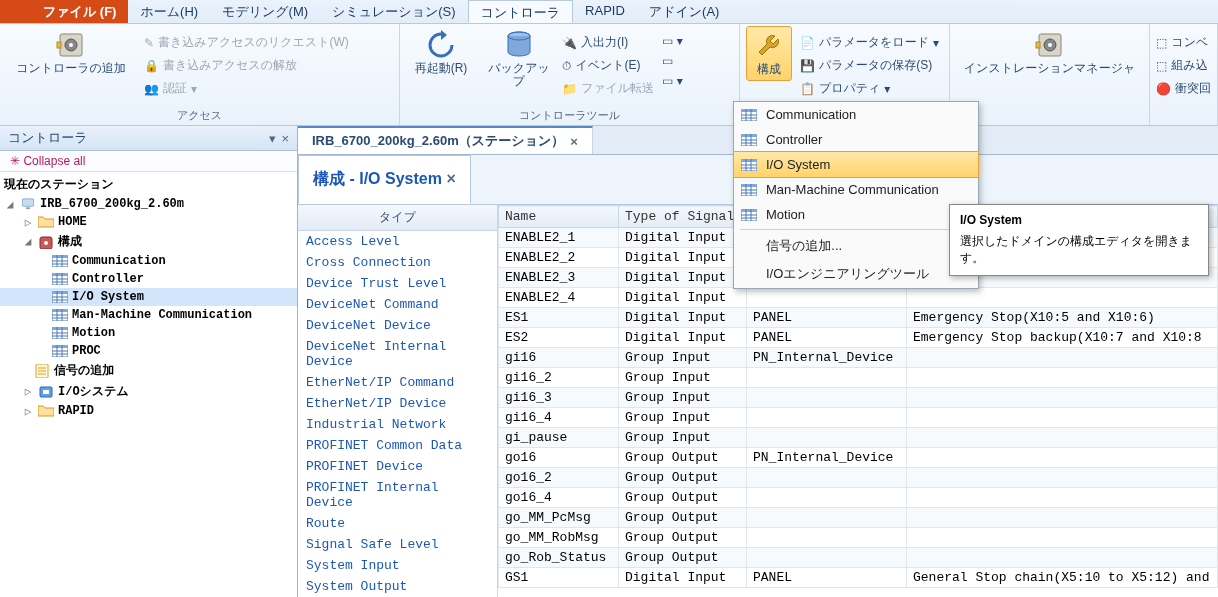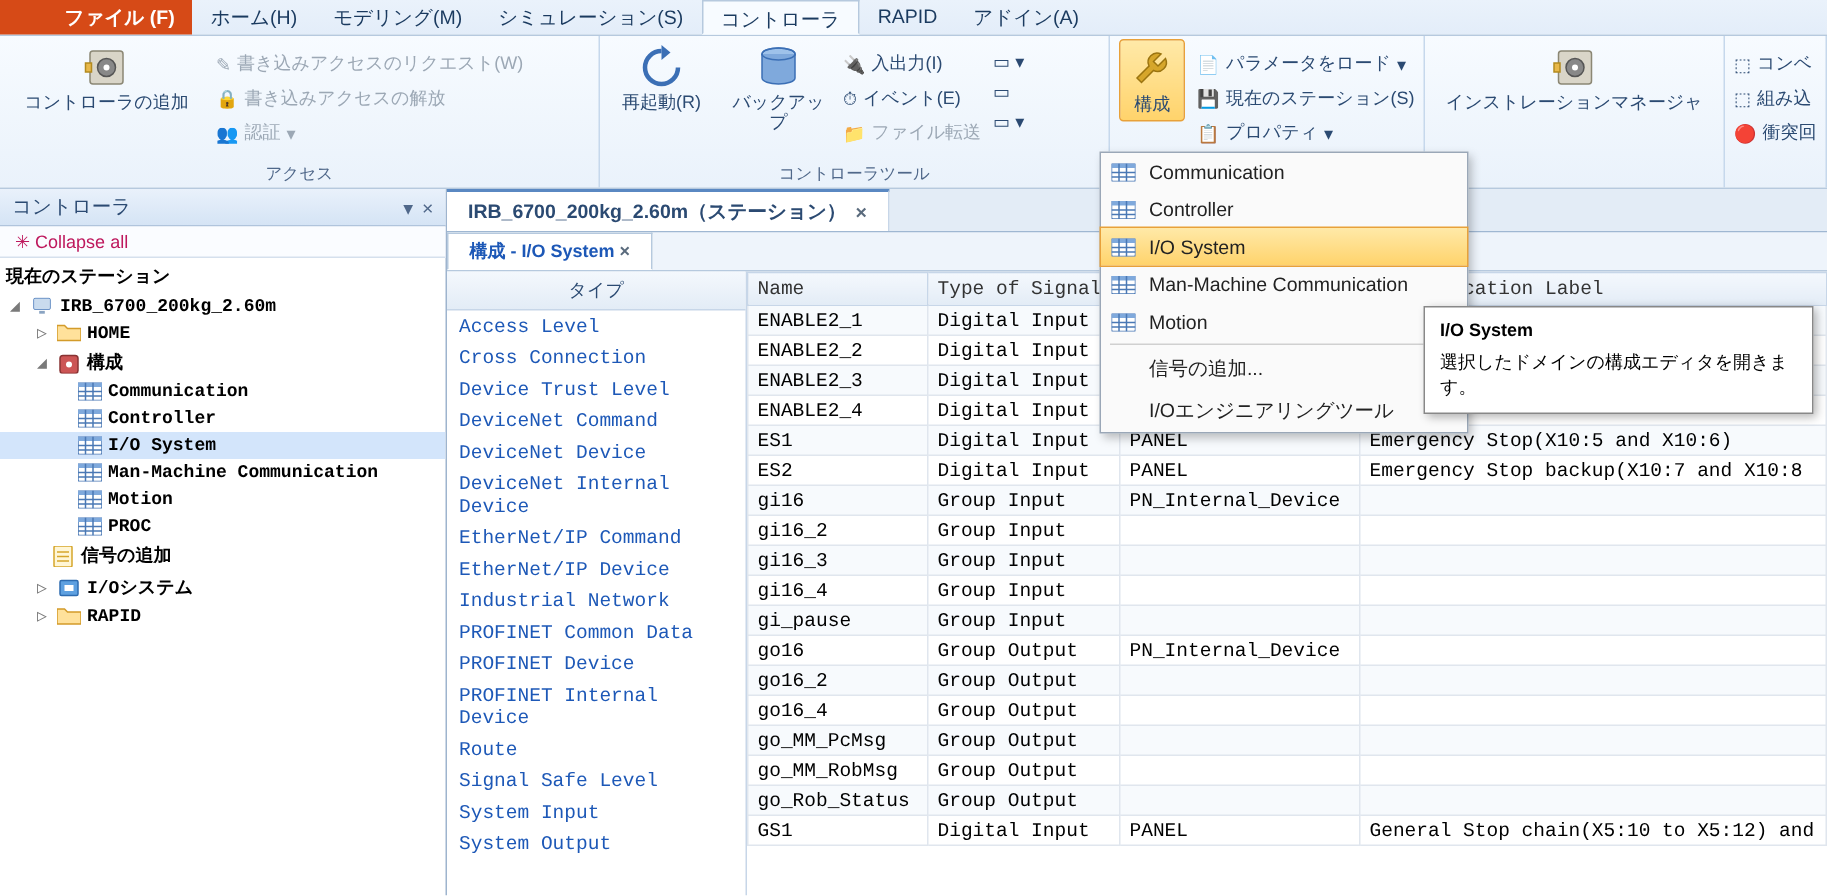--- a/index.html
+++ b/index.html
@@ -46,21 +46,21 @@
 .twister { width:12px; text-align:center; color:#7a7a7a; font-size:11px;}
 .ticon { width:16px; height:14px; display:flex; align-items:center; justify-content:center;}
 
 
 .right-area { flex:1; display:flex; flex-direction:column; min-width:0; }
 .file-tabs { display:flex; background:#e3ecf6; border-bottom:1px solid #9fb7d2; }
 .ftab { padding:4px 14px; font-size:13px; color:#2b4a72; border-right:1px solid #c7d6e8; display:flex; align-items:center; gap:6px; cursor:pointer;}
 .ftab.active { background:#fff; font-weight:bold; border-top:2px solid #5a88c2; }
 .close-x { color:#5a6b7d; cursor:pointer;}
 .sub-tabs { display:flex; background:#eef4fb; border-bottom:1px solid #b6c9de;}
-.stab { padding:3px 14px; font-size:12px; cursor:pointer;}
+.stab { padding:13px 14px; font-size:16px; cursor:pointer;}
 .stab.active { background:#fff; border:1px solid #b6c9de; border-bottom:1px solid #fff; font-weight:bold; color:#1d58b7;}
 .content { flex:1; display:flex; min-height:0;}
 .typelist { width:200px; border-right:1px solid #c7d6e8; display:flex; flex-direction:column; min-height:0;}
 .typelist .hdr { text-align:center; padding:4px 0; background: linear-gradient(#f4f8fd,#e3ecf6); border-bottom:1px solid #c7d6e8; color:#2b4a72;}
 .tlist { flex:1; overflow:auto;}
 .titem { padding:3px 8px; color:#1d58b7; font-size:13px; cursor:pointer;}
 .titem.selected { background: linear-gradient(#cfe6ff,#b5d8ff); }
 .grid { flex:1; overflow:auto; min-width:0;}
 table.data { width:100%; border-collapse:collapse; font-size:13px;}
 table.data th { background: linear-gradient(#f4f8fd,#e3ecf6); border:1px solid #c7d6e8; padding:3px 6px; text-align:left; font-weight:normal; color:#333; position:sticky; top:0;}
@@ -196,21 +196,21 @@
       <div class="bigbtn selected" style="width:46px">
         <span class="bicon">
             <svg width="28" height="28">
               <use href="#wrench-icon"></use>
             </svg>
           </span>
         <span class="btxt">構成</span>
       </div>
       <div style="display:flex; flex-direction:column; gap:2px; padding-top:6px;">
         <div class="smallrow">📄 <span>パラメータをロード</span> ▾</div>
-        <div class="smallrow">💾 <span>現在のステーション(S)</span></div>
+        <div class="smallrow">💾 <span>パラメータの保存(S)</span></div>
         <div class="smallrow">📋 <span>プロパティ</span> ▾</div>
       </div>
     </div>
     <div class="rgroup-label">構成</div>
   </div>
 
   <div class="rgroup" style="width:200px">
     <div class="rgroup-body">
       <div class="bigbtn" style="width:190px">
         <span class="bicon">

